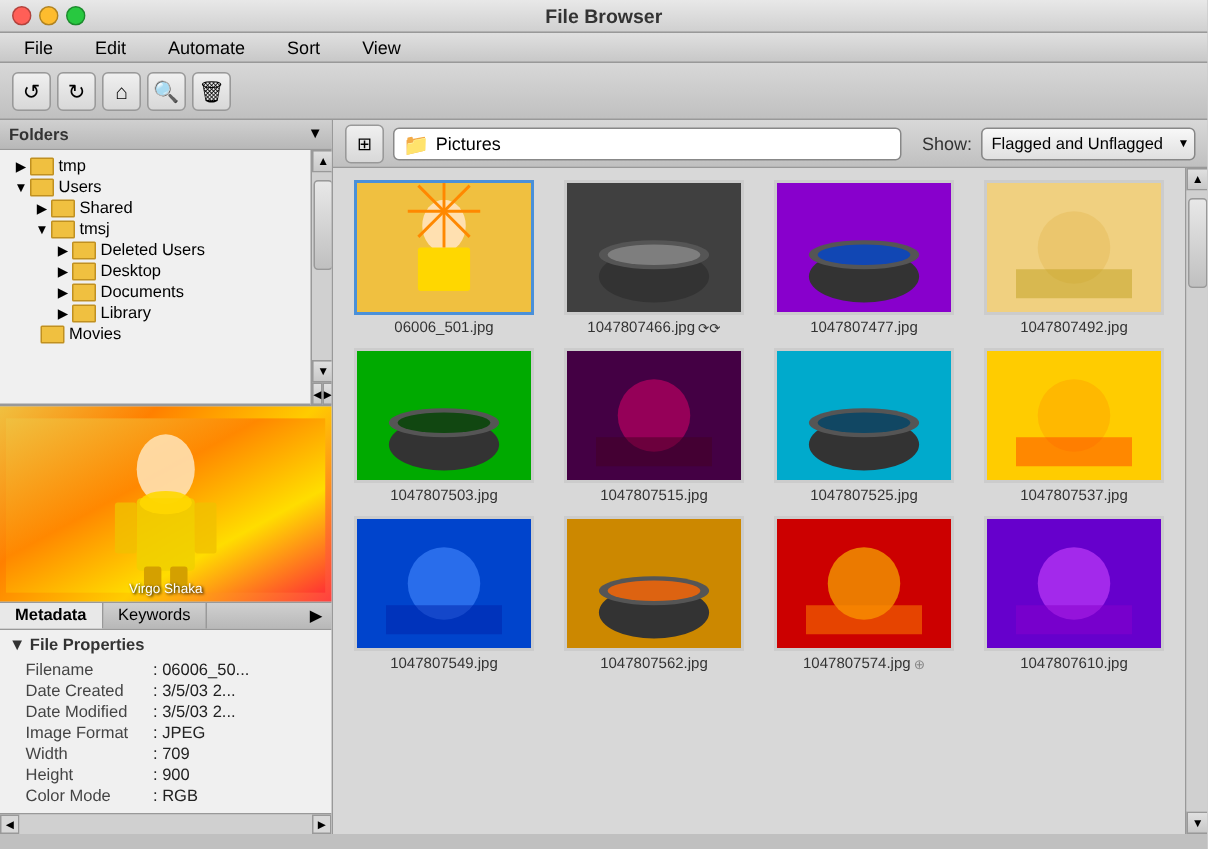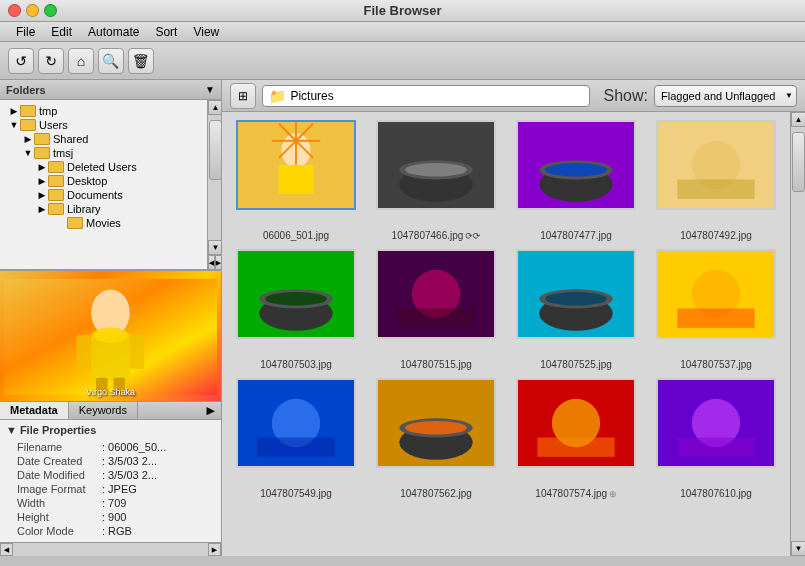--- a/index.html
+++ b/index.html
@@ -45,21 +45,21 @@
     }
 
     
     .menubar {
       height: 20px;
       background: linear-gradient(to bottom, #e0e0e0, #c8c8c8);
       border-bottom: 1px solid #999;
       display: flex;
       align-items: center;
       padding: 0 8px;
-      gap: 0;
+      gap: 12px;
     }
     .menu-item {
       padding: 1px 8px;
       font-size: 12px;
       color: #000;
       cursor: pointer;
       border-radius: 3px;
     }
 
     
@@ -258,21 +258,21 @@
       padding: 0 6px;
       font-size: 12px;
       background: white;
       display: flex;
       align-items: center;
     }
     .path-folder-icon {
       font-size: 14px;
       margin-right: 4px;
     }
-    .show-label { font-size: 16px; color: #333; margin-left: 8px; }
+    .show-label { font-size: 12px; color: #333; margin-left: 8px; }
     .show-select {
       height: 22px;
       border: 1px solid #888;
       border-radius: 4px;
       background: linear-gradient(to bottom, #f8f8f8, #e0e0e0);
       padding: 0 20px 0 6px;
       font-size: 11px;
       appearance: none;
       position: relative;
     }
@@ -315,21 +315,21 @@
       align-items: center;
       justify-content: center;
       position: relative;
     }
     .grid-thumb.selected {
       border-color: #4a90d9;
     }
     .thumb-label {
       font-size: 10px;
       color: #333;
-      margin-top: 20px;
+      margin-top: 3px;
       text-align: center;
       max-width: 120px;
       overflow: hidden;
       text-overflow: ellipsis;
       white-space: nowrap;
       display: flex;
       align-items: center;
       gap: 2px;
     }
 
@@ -462,21 +462,21 @@
           <span style="display:inline-block;width:16px;height:12px;background:#f0c040;border:1px solid #c09020;border-radius:1px;margin-right:3px;font-size:0;"></span>
           <span>Documents</span>
         </div>
 
         <div class="tree-item" style="padding-left:36px;">
           <span class="tree-arrow">▶</span>
           <span style="display:inline-block;width:16px;height:12px;background:#f0c040;border:1px solid #c09020;border-radius:1px;margin-right:3px;font-size:0;"></span>
           <span>Library</span>
         </div>
 
-        <div class="tree-item" style="padding-left:55px;">
+        <div class="tree-item" style="padding-left:15px;">
           <span style="display:inline-block;width:12px;"></span>
           <span style="display:inline-block;width:16px;height:12px;background:#f0c040;border:1px solid #c09020;border-radius:1px;margin-right:3px;font-size:0;"></span>
           <span>Movies</span>
         </div>
       </div>
 
       <div class="left-scrollbar">
         <div class="scrollbar-btn">▲</div>
         <div class="scrollbar-track">
           <div class="scrollbar-thumb"></div>

